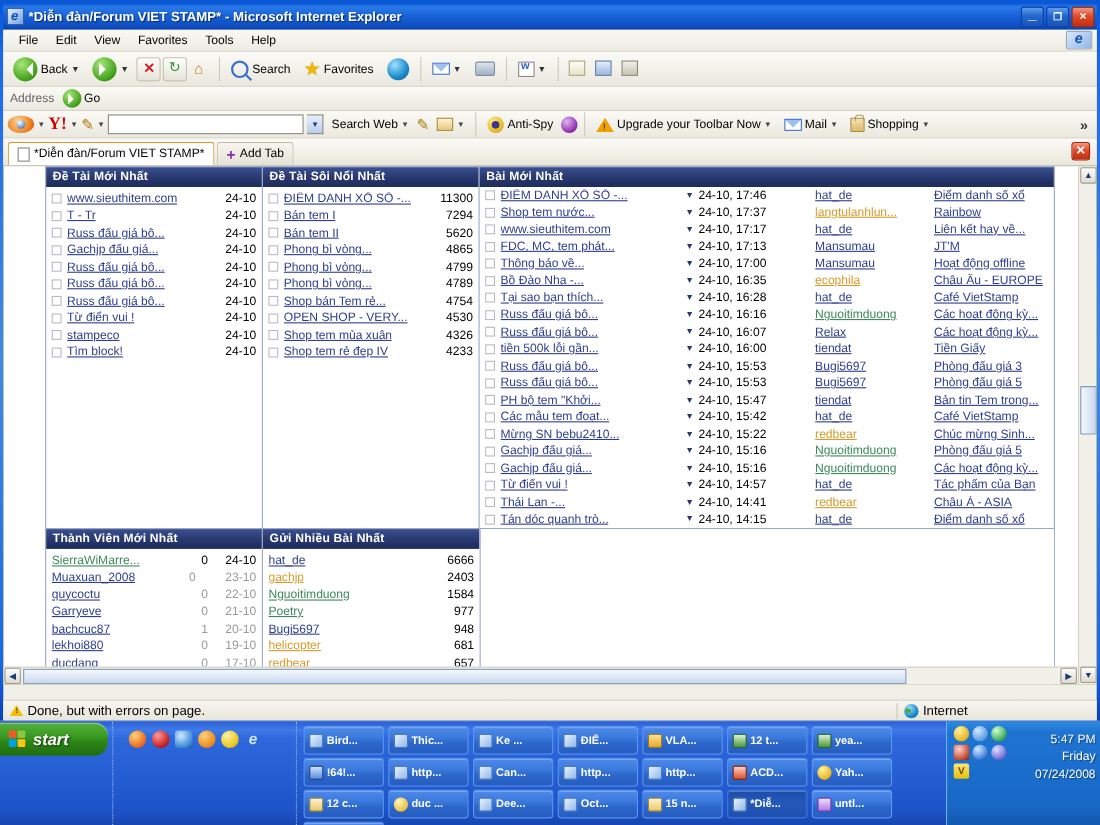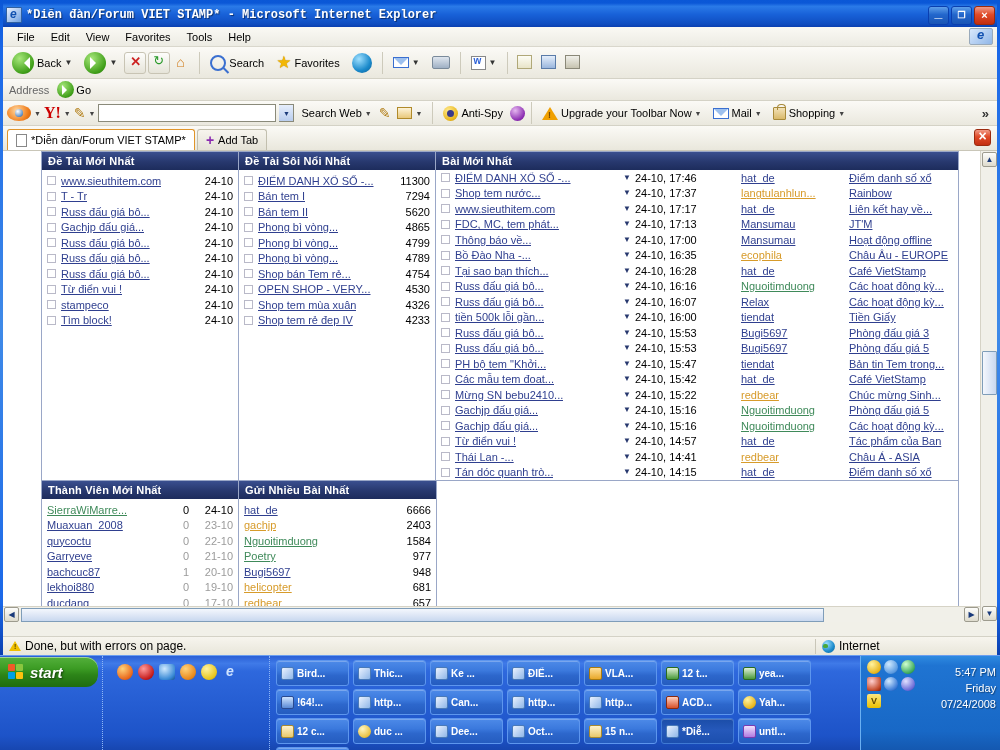--- a/index.html
+++ b/index.html
@@ -26,21 +26,21 @@
     width:16px; height:16px; margin-left:3px; margin-right:4px;
     background:linear-gradient(135deg,#e8f0ff,#6fa0e0); border:1px solid #3060a0;
     position:relative; border-radius:1px;
   }
   #title-icon:after {
     content:"e"; position:absolute; left:3px; top:-1px; font-size:12px;
     font-style:italic; color:#1050b0; font-weight:bold;
   }
   #title-text {
     color:#fff; font-weight:bold; font-size:12px; flex:1;
-    text-shadow:1px 1px 1px rgba(0,0,0,.5); white-space:nowrap; overflow:hidden;font-family:Liberation Mono, monospace;
+    text-shadow:1px 1px 1px rgba(0,0,0,.5); white-space:nowrap; overflow:hidden;
   }
   .winbtn {
     width:21px; height:19px; margin-right:2px; border:1px solid #0a3fb0;
     border-radius:3px; position:relative; cursor:pointer;
     background:linear-gradient(to bottom,#5fa0ea,#2266cc 45%,#1a55b5);
   }
   .winbtn.close { background:linear-gradient(to bottom,#f09b87,#e04a28 45%,#c32e10); border-color:#9c2a0e; }
   .winbtn .g { position:absolute; color:#fff; font-size:11px; left:0; right:0; top:0px;
     text-align:center; font-family:"Liberation Sans", sans-serif; line-height:17px; font-weight:bold;}
   .winbtn.min .g { line-height:10px; font-size:14px; }
@@ -743,21 +743,21 @@
               <div class="fhdr">Thành Viên Mới Nhất</div>
               <div class="rows" id="nm-rows">
                   <div class="row">
                     <a class="l green">SierraWiMarre...</a>
                     <span class="num" style="width:34px;text-align:right">0</span>
                     <span class="num" style="width:44px;text-align:right;margin-left:0">24-10</span>
                   </div>
                   <div class="row">
                     <a class="l ">Muaxuan_2008</a>
                     <span class="num dim" style="width:34px;text-align:right">0</span>
-                    <span class="num dim" style="width:44px;text-align:right;margin-left:0">23-10</span>
+                    <span class="num dim" style="width:44px;text-align:right;margin-left:11px">23-10</span>
                   </div>
                   <div class="row">
                     <a class="l ">quycoctu</a>
                     <span class="num dim" style="width:34px;text-align:right">0</span>
                     <span class="num dim" style="width:44px;text-align:right;margin-left:0">22-10</span>
                   </div>
                   <div class="row">
                     <a class="l ">Garryeve</a>
                     <span class="num dim" style="width:34px;text-align:right">0</span>
                     <span class="num dim" style="width:44px;text-align:right;margin-left:0">21-10</span>

